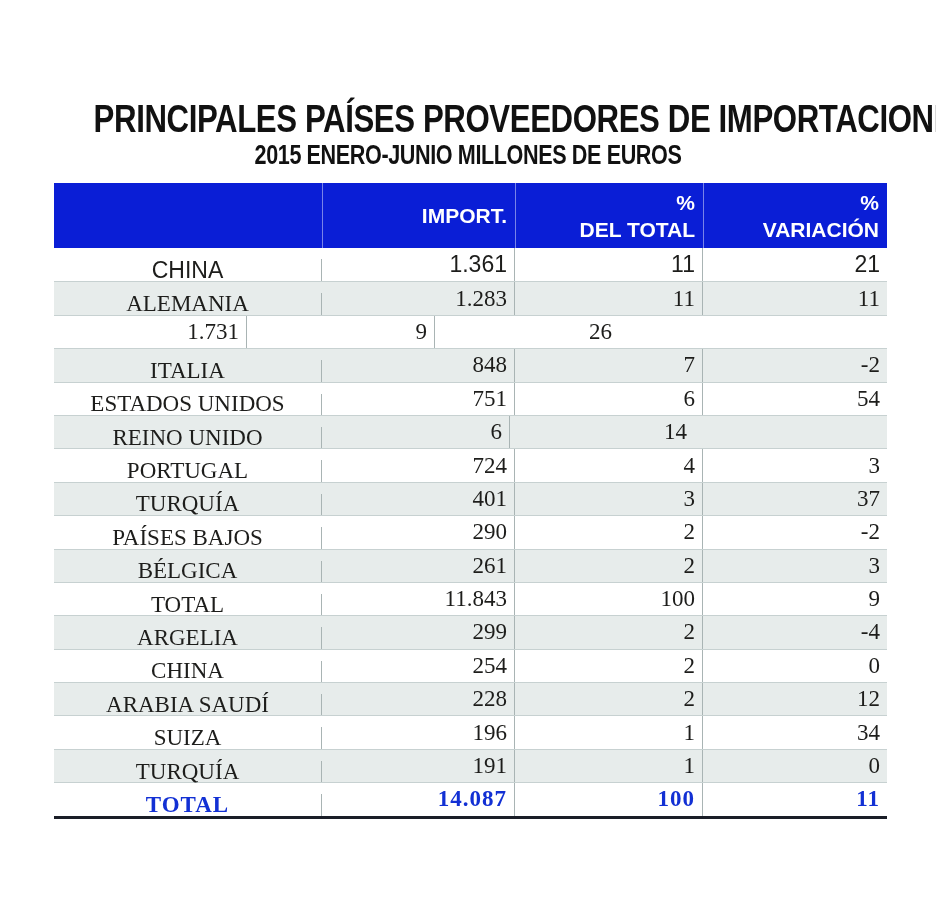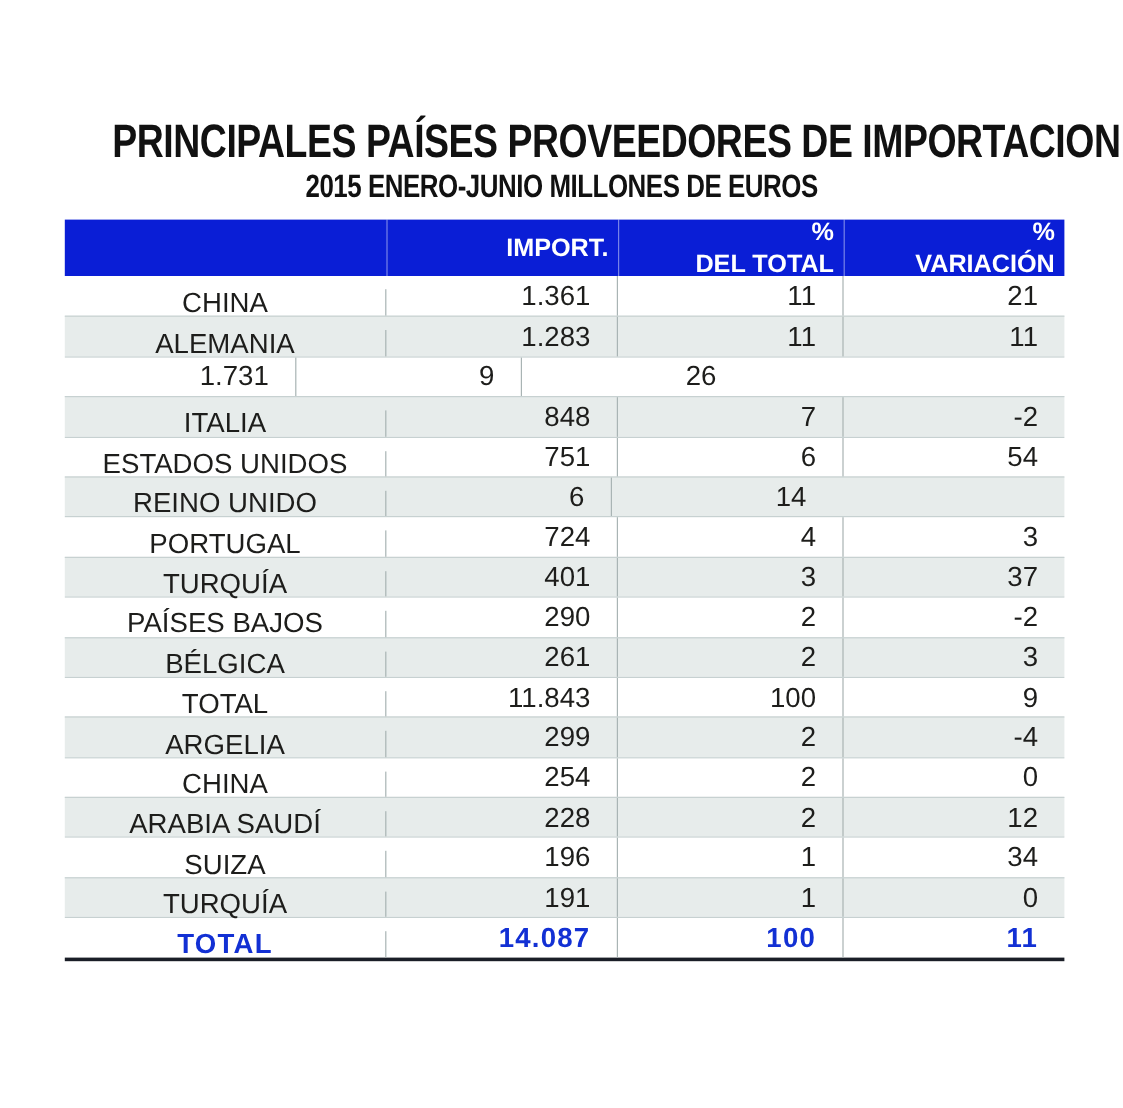--- a/index.html
+++ b/index.html
@@ -38,47 +38,47 @@
     color:#111111;
     transform:scaleX(0.80);
     transform-origin:center;
     white-space:nowrap;
     letter-spacing:-0.5px;
   }
   .table{
     position:absolute;left:54px;top:183px;width:833px;
   }
   .thead{
-    display:flex;height:47px;
+    display:flex;height:65px;
     background:var(--header-bg);
     color:var(--header-text);
     font-weight:700;font-size:21px;line-height:27px;
   }
   .th{
     display:flex;flex-direction:column;justify-content:center;
     text-align:right;padding-right:8px;
   }
   .th.sep{border-left:1px solid rgba(255,255,255,0.45);}
   .c1{width:268px;margin-top:11px;}
   .c2{width:193px;}
   .c3{width:188px;}
   .c4{width:184px;}
   .tbody{border-bottom:3px solid var(--bottom-line);}
   .row{
     display:flex;height:33.4px;align-items:stretch;
     font-size:23px;color:var(--text);
   }
-  .row + .row{border-top:1px solid var(--row-line);}
+  .row + .row{border-top:1px solid var(--row-line);font-family:Liberation Serif, serif;}
   .row:nth-child(even){background:var(--stripe);}
   .cell{
     display:flex;align-items:center;
     white-space:nowrap;
   }
   .cell.country{justify-content:center;}
-  .cell.num{justify-content:flex-end;padding-right:22px;}
+  .cell.num{justify-content:flex-end;padding-right:7px;}
   .cell.b{border-right:1px solid var(--col-line);}
   .row.grand{font-weight:700;color:var(--grand-blue);}
   .row.grand .cell{letter-spacing:1px;}
 </style>
 </head>
 <body>
 
 <div class="page">
 
   <div class="title">PRINCIPALES PAÍSES PROVEEDORES DE IMPORTACIONES</div>

